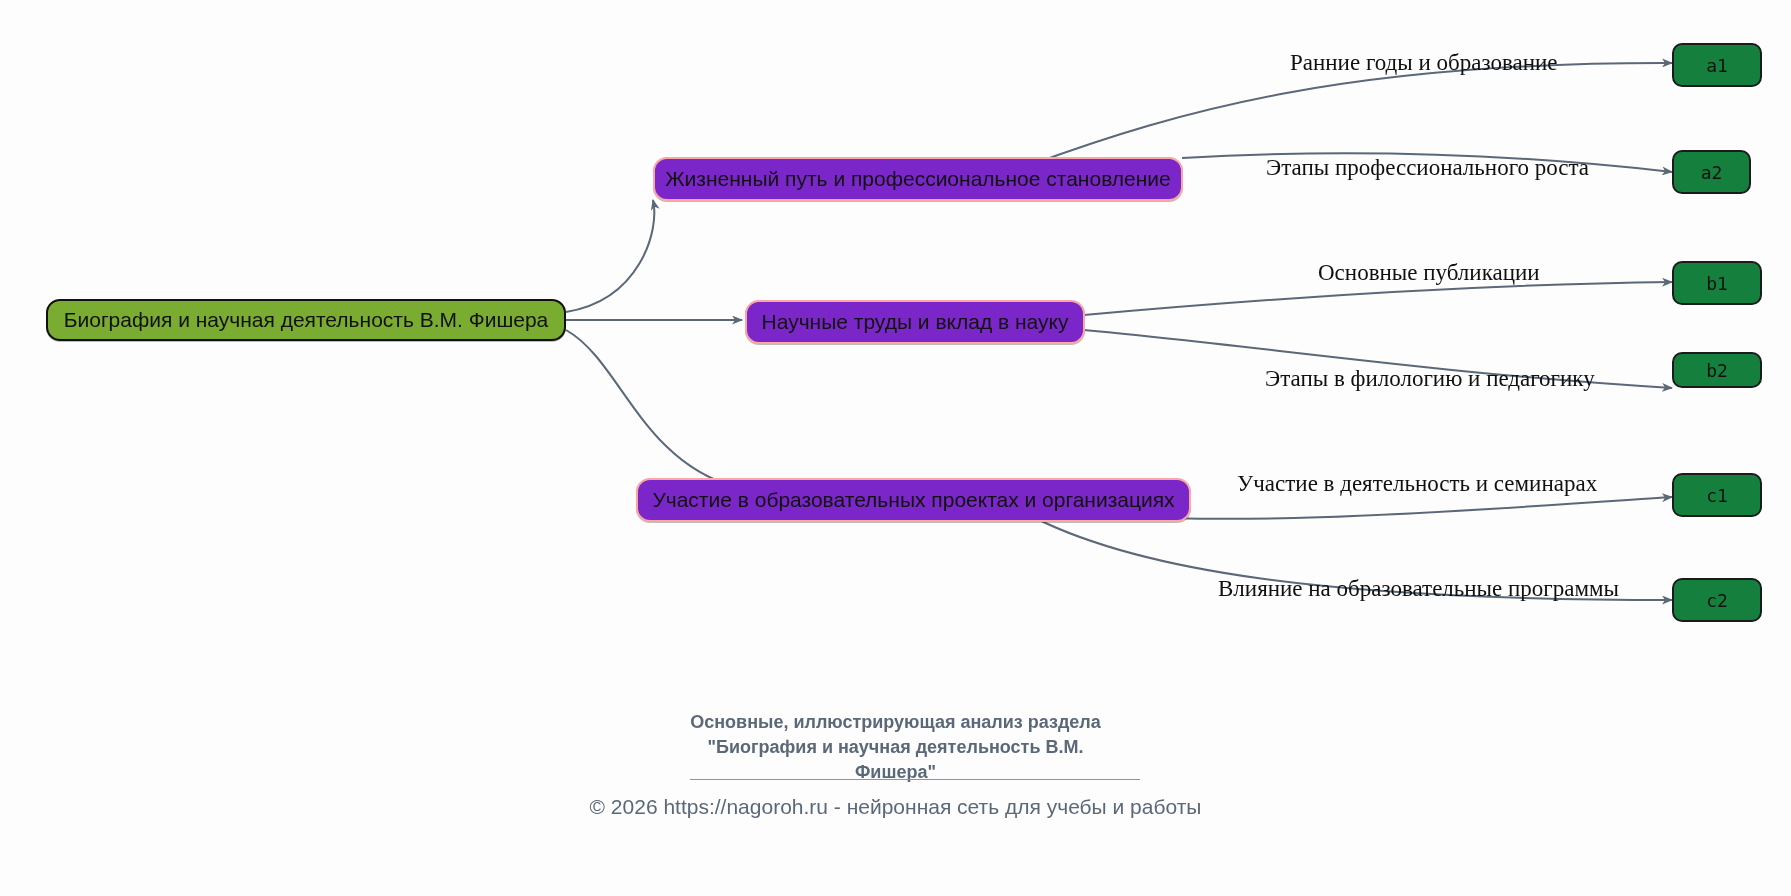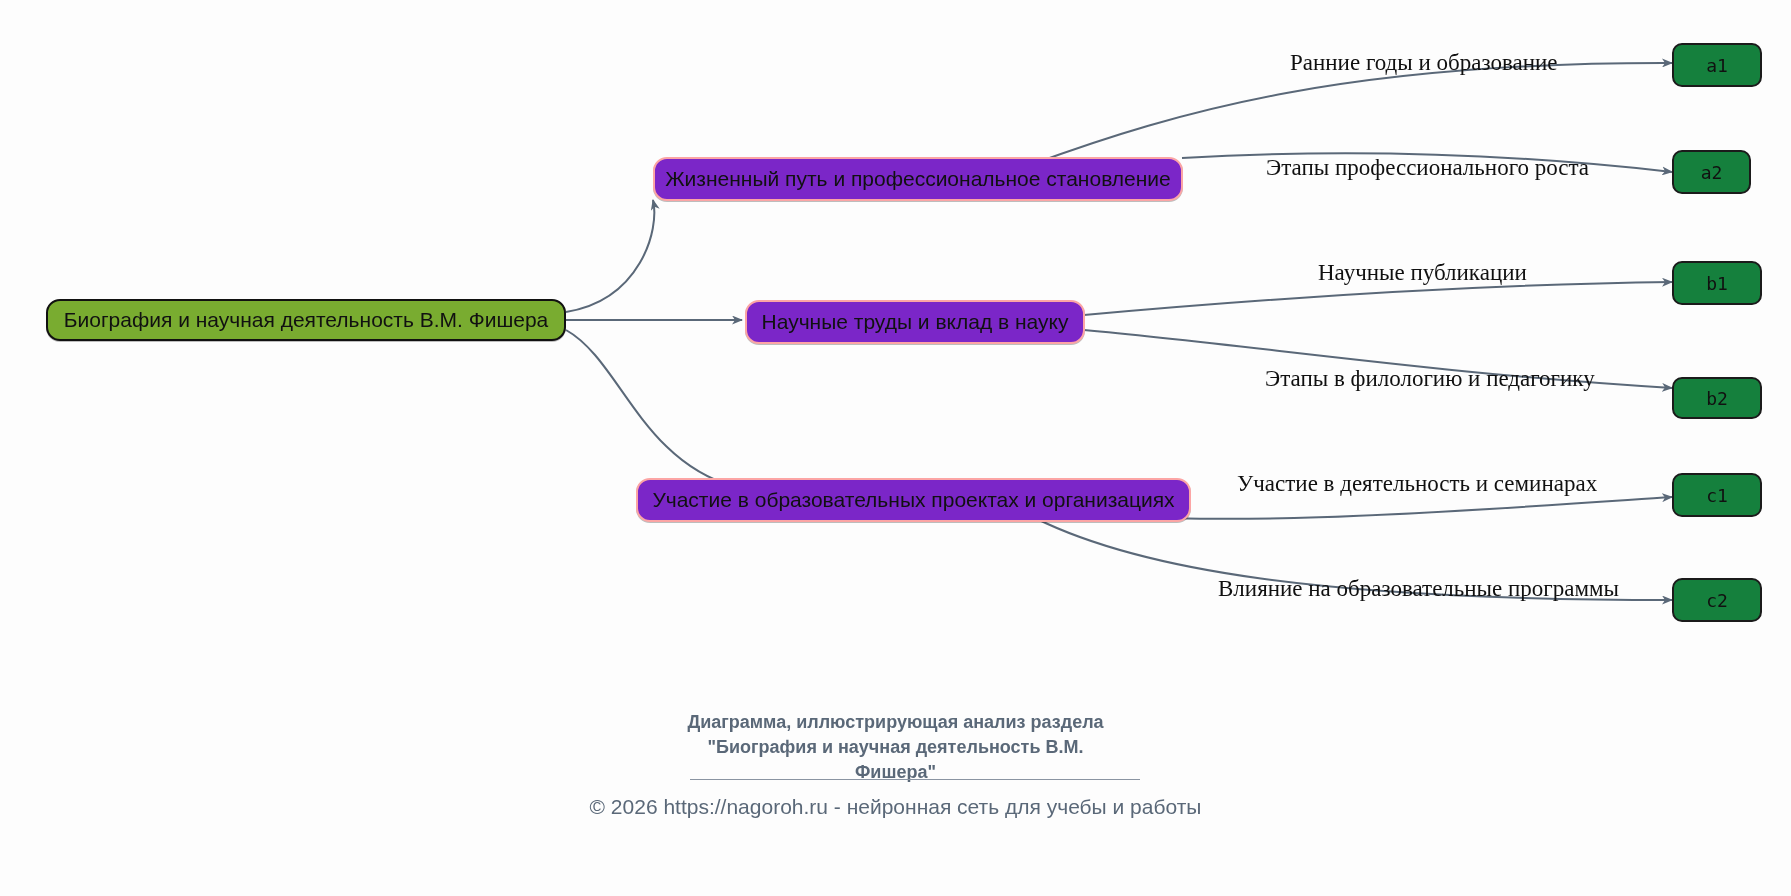--- a/index.html
+++ b/index.html
@@ -164,45 +164,45 @@
 </div>
 
 <div class="node-box node-leaf" style="left:1672px; top:150px; width:79px; height:44px;">
   <span>a2</span>
 </div>
 
 <div class="node-box node-leaf" style="left:1672px; top:261px; width:90px; height:44px;">
   <span>b1</span>
 </div>
 
-<div class="node-box node-leaf" style="left:1672px; top:377px; width:90px; height:42px;align-items:center;">
+<div class="node-box node-leaf" style="left:1672px; top:352px; width:90px; height:36px;align-items:center;">
   <span>b2</span>
 </div>
 
 <div class="node-box node-leaf" style="left:1672px; top:473px; width:90px; height:44px;">
   <span>c1</span>
 </div>
 
 <div class="node-box node-leaf" style="left:1672px; top:578px; width:90px; height:44px;">
   <span>c2</span>
 </div>
 
 <div class="edge-label" style="left:1290px; top:50px;">Ранние годы и образование</div>
 
 <div class="edge-label" style="left:1266px; top:155px;">Этапы профессионального роста</div>
 
-<div class="edge-label" style="left:1318px; top:260px;">Научные публикации</div>
+<div class="edge-label" style="left:1318px; top:260px;">Основные публикации</div>
 
 <div class="edge-label" style="left:1265px; top:366px;">Этапы в филологию и педагогику</div>
 
 <div class="edge-label" style="left:1237px; top:471px;">Участие в деятельность и семинарах</div>
 
 <div class="edge-label" style="left:1218px; top:576px;">Влияние на образовательные программы</div>
 
 <div id="caption">
-  <span class="cap-line">Диаграмма, иллюстрирующая анализ раздела</span>
+  <span class="cap-line">Основные, иллюстрирующая анализ раздела</span>
   <span class="cap-line">"Биография и научная деятельность В.М.</span>
   <span class="cap-line">Фишера"</span>
 </div>
 
 <div id="footer-divider"></div>
 
 <div id="footer-text">© 2026 https://nagoroh.ru - нейронная сеть для учебы и работы</div>
 
 </body></html>

